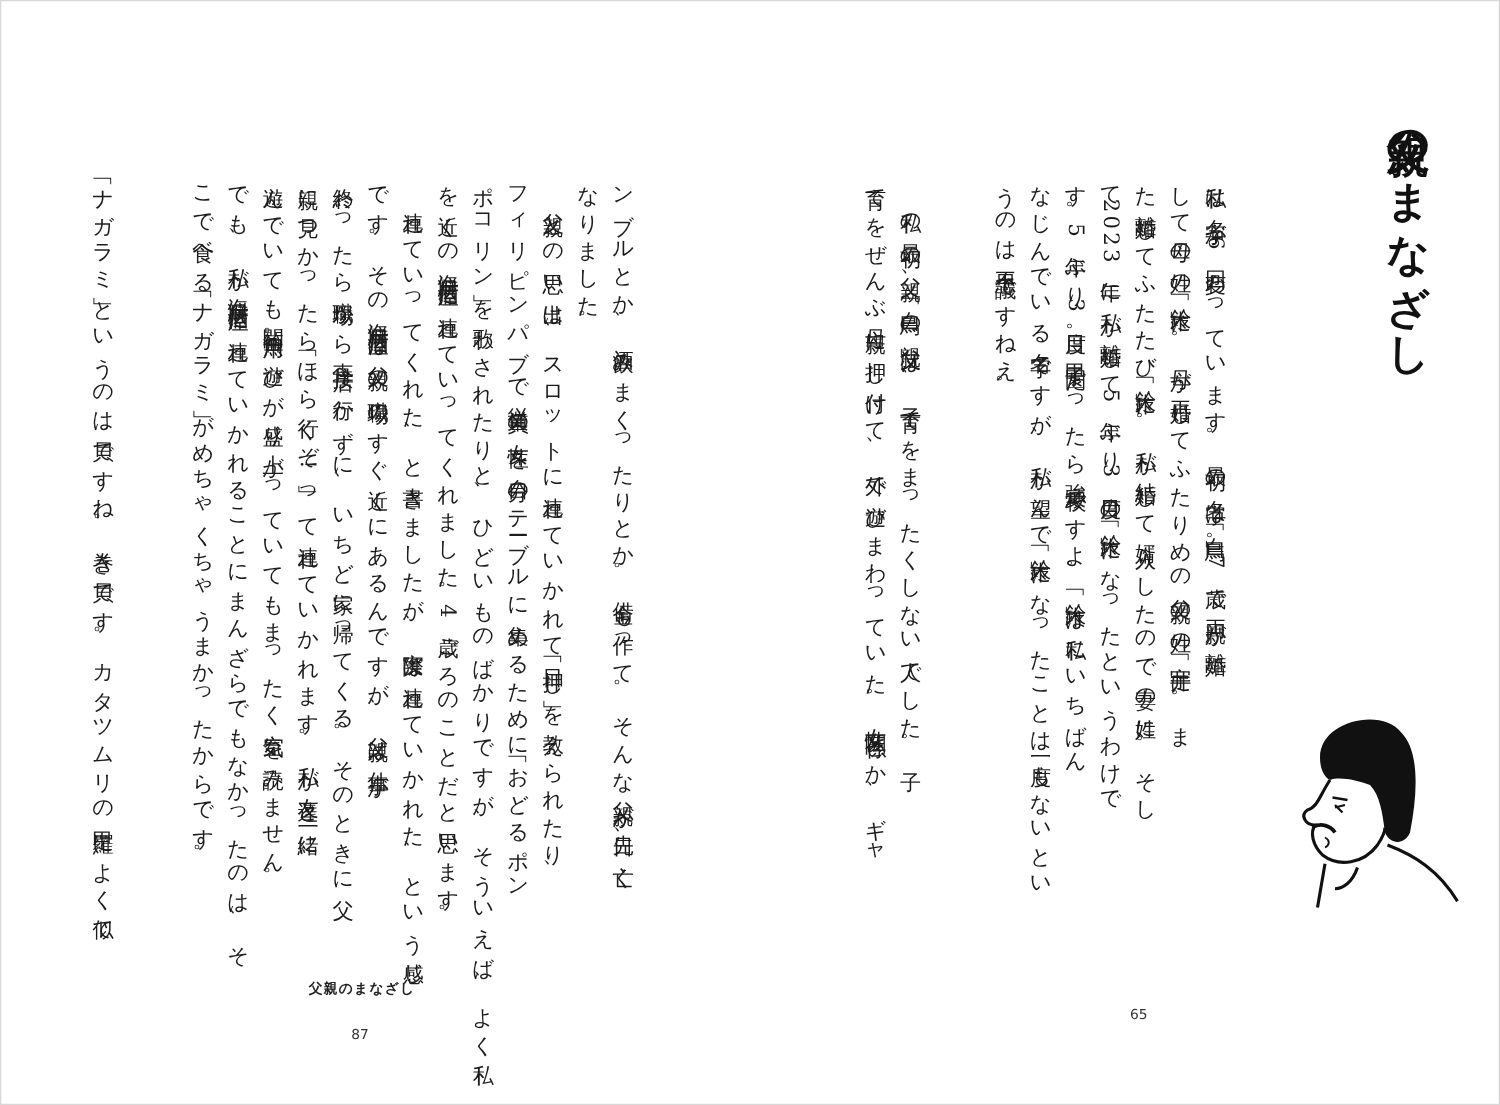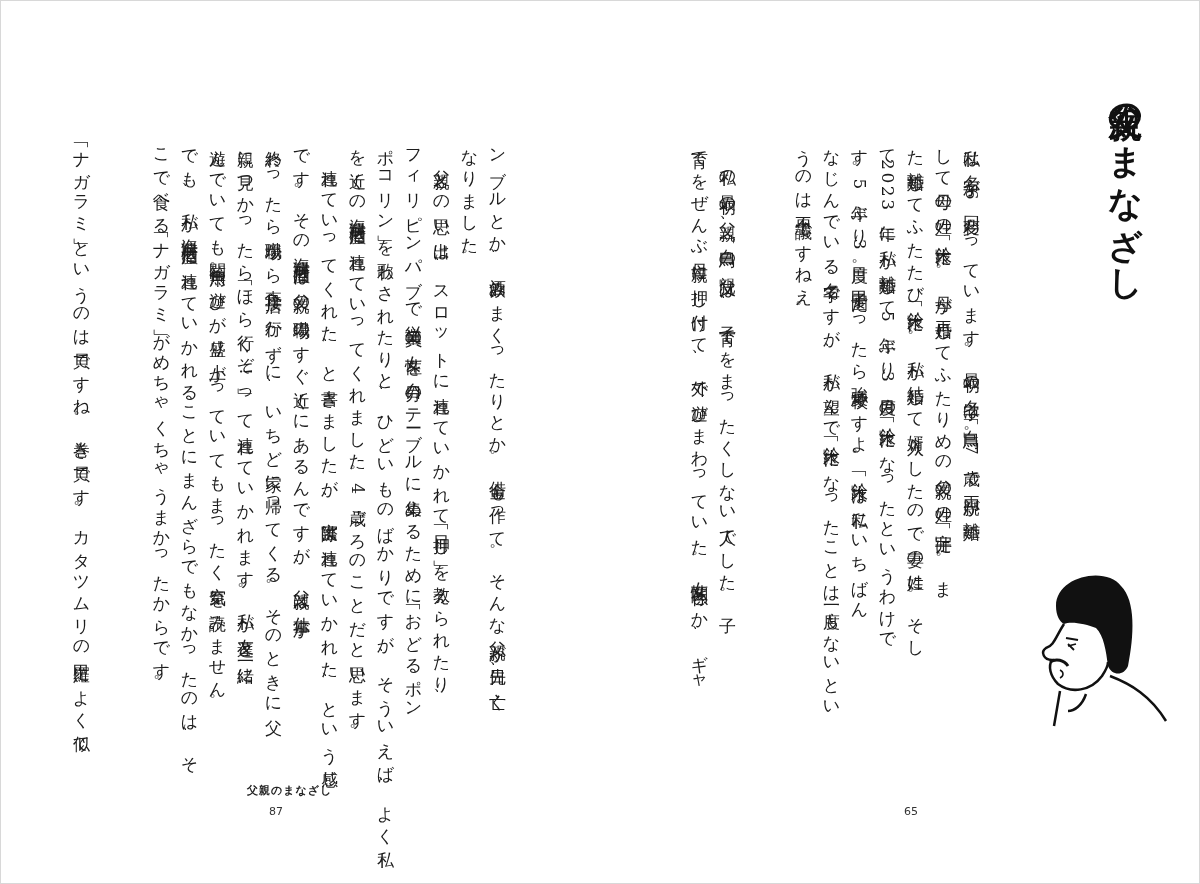--- a/index.html
+++ b/index.html
@@ -16,21 +16,21 @@
   .col {
     position: absolute; top: 136px; height: 580px; width: 22px;
     writing-mode: vertical-rl; font-size: 17px; line-height: 22px; letter-spacing: 2.6px;
     white-space: nowrap; color: #1c1c1c;
   }
   .running-head {
     position: absolute; left: 246px; top: 782px; font-family: "DejaVu Sans", sans-serif;
     font-weight: bold; font-size: 11px; letter-spacing: 1px; color: #222;
   }
   .folio { position: absolute; top: 804px; font-family: "DejaVu Sans", sans-serif; font-size: 11px; color: #333; }
-  .folio-left { left: 268px; }
+  .folio-left { left: 280px; margin-top: 16px; }
   .folio-right { left: 903px; }
   .illustration { position: absolute; left: 1015px; top: 565px; width: 160px; height: 170px; }
 </style>
 </head>
 <body>
 
 <div class="spread">
 
   <div class="title">父親のまなざし</div>
 

